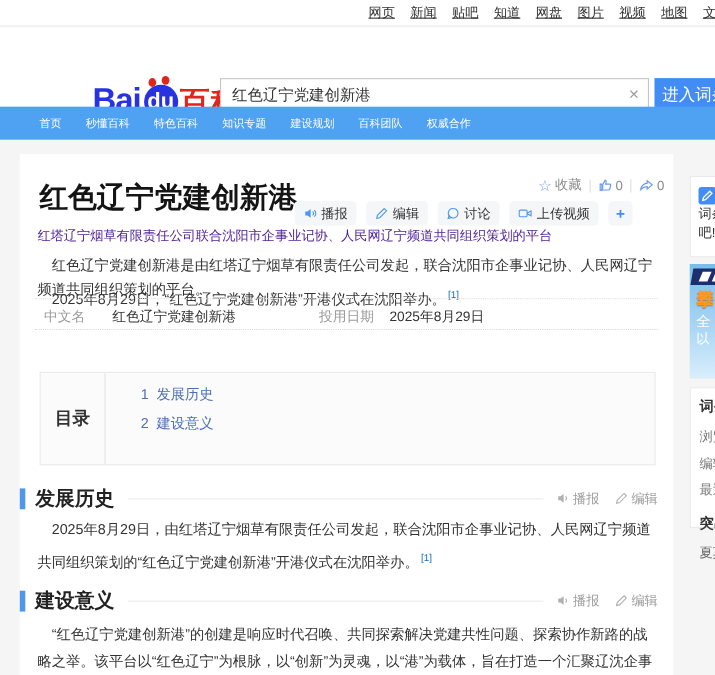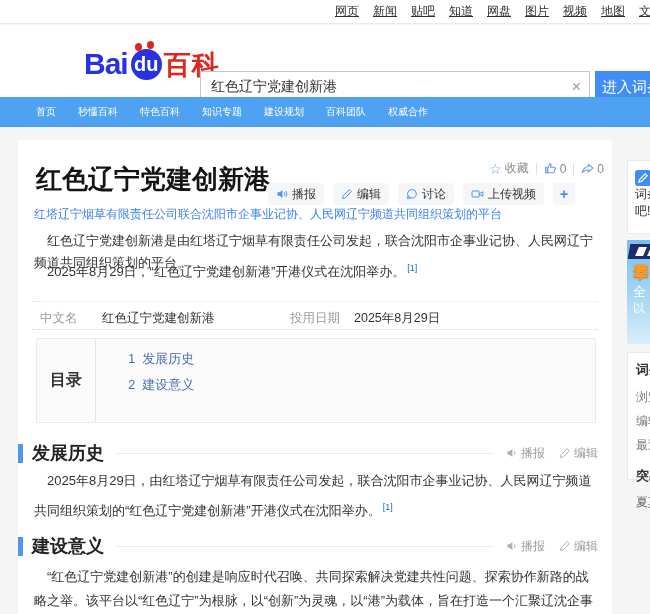--- a/index.html
+++ b/index.html
@@ -8,21 +8,21 @@
   #screen { position:absolute; inset:0; width:650px; height:614px; overflow:hidden; }
 
   
   .topbar { position:absolute; top:0; left:0; width:663px; height:24px; background:#fff;
             border-bottom:1px solid #ebebeb; display:flex; justify-content:flex-end;
             align-items:center; gap:14px; }
   .topbar a { font-size:12px; color:#333; text-decoration:underline; cursor:pointer; white-space:nowrap; }
 
   
   .header { position:absolute; top:25px; left:0; width:650px; height:72px; background:#fff; }
-  .logo { position:absolute; left:84px; top:22px; display:flex; align-items:flex-end; cursor:pointer; }
+  .logo { position:absolute; left:84px; top:50px; display:flex; align-items:flex-end; cursor:pointer; }
   .logo-bai { font-size:30px; font-weight:bold; color:#2932e1; letter-spacing:-1px; line-height:34px; }
   .paw { position:relative; width:31px; height:31px; background:#2932e1; border-radius:50%;
          margin:0 2px 1px 3px; display:flex; align-items:center; justify-content:center; }
   .paw-dot { position:absolute; width:7px; height:8px; border-radius:50%; background:#e1251b; top:-6px; }
   .paw-dot.d1 { left:4px; } .paw-dot.d2 { left:16px; top:-8px; }
   .paw-du { color:#fff; font-size:20px; font-weight:bold; }
   .logo-baike { font-size:27px; font-weight:bold; color:#e1251b; line-height:32px; letter-spacing:1px; }
 
   .search-box { position:absolute; left:200px; top:46px; width:390px; height:31px;
                 border:1px solid #c6c6c6; background:#fff; }
@@ -50,28 +50,28 @@
 
   .h1 { position:absolute; left:18px; top:22px; font-size:26px; font-weight:bold; color:#141414; white-space:nowrap; }
 
   .actions { position:absolute; left:250px; top:43px; display:flex; gap:9px; }
   .pill { display:inline-flex; align-items:center; gap:4px; height:22px; padding:0 8px;
           background:#f4f6f8; border:none; border-radius:4px; font-size:12px; color:#333;
           cursor:pointer; font-family:inherit; white-space:nowrap; }
   .pill svg { display:block; }
   .pill.plus { width:22px; padding:0; justify-content:center; color:#418df5; font-size:14px; font-weight:bold; }
 
-  .subtitle { position:absolute; left:16px; top:66px; width:575px; font-size:12px; color:#3b82f6; white-space:nowrap; overflow:hidden; }
+  .subtitle { position:absolute; left:16px; top:66px; width:575px; font-size:12px; color:#4c1d95; white-space:nowrap; overflow:hidden; }
 
   .lead { position:absolute; left:16px; width:566px; font-size:13px; color:#333; line-height:22px; text-indent:1em; }
   .lead.p1 { top:90px; }
   .lead.p2 { top:117px; }
   sup.ref { color:#136ec2; font-size:9px; cursor:pointer; text-indent:0; margin-left:2px; }
 
-  .inforow { position:absolute; left:14px; top:161px; width:566px; height:29px;
+  .inforow { position:absolute; left:14px; top:131px; width:566px; height:29px;
              border-top:1px dotted #e3e3e3; border-bottom:1px dotted #d9d9d9; font-size:12.5px; }
   .inforow span { position:absolute; top:8px; white-space:nowrap; }
   .if-l { color:#9a9a9a; } .if-v { color:#333; }
   .if-l1 { left:8px; } .if-v1 { left:70px; } .if-l2 { left:258px; } .if-v2 { left:322px; }
 
   .tocbox { position:absolute; left:18px; top:198px; width:560px; height:85px;
             background:#fbfbfc; border:1px solid #ebebeb; display:flex; }
   .toc-label { width:59px; display:flex; align-items:center; justify-content:center;
                font-size:16px; font-weight:bold; color:#333; border-right:1px solid #e4e4e4; }
   .toc-items { padding:7px 0 0 32px; }

